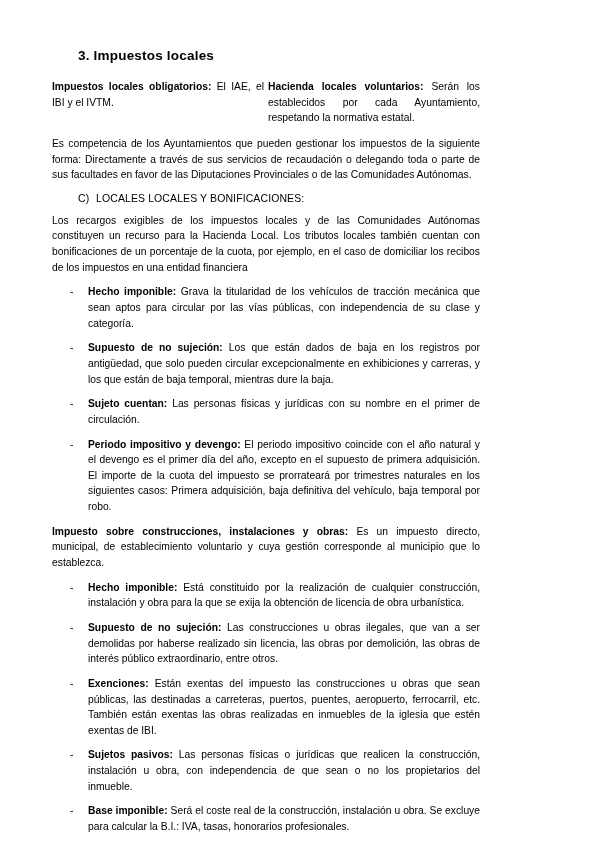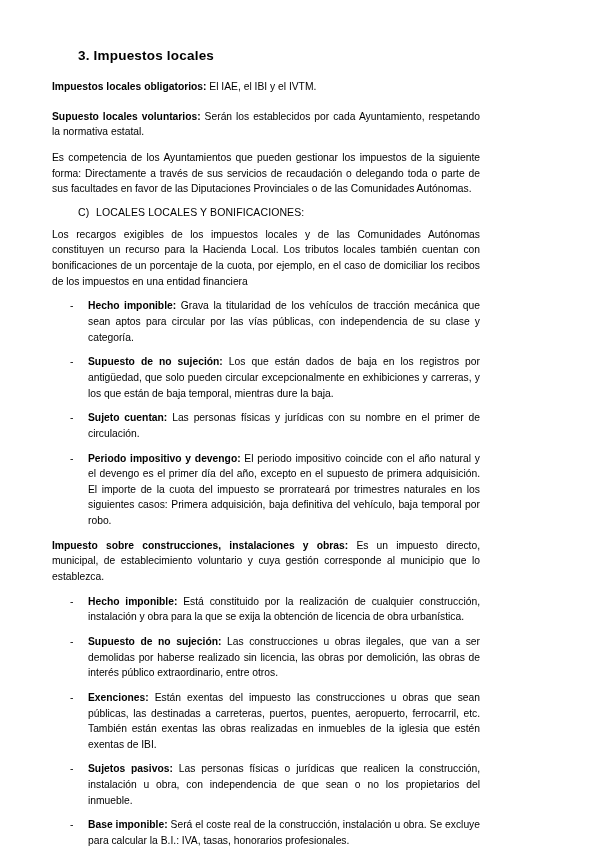--- a/index.html
+++ b/index.html
@@ -37,23 +37,22 @@
     min-width: 18px;
   }
   p {
     margin: 0 0 9px 0;
     font-size: 10.3px;
     line-height: 1.52;
     text-align: justify;
   }
   .two-col {
     display: flex;
-    gap: 14px;
+    gap: 4px;
     margin-bottom: 10px;
-    flex-direction: column;
   }
   .two-col .col {
     flex: 1 1 0;
   }
   .two-col .col p {
     margin: 0;
   }
   b, .b {
     font-weight: bold;
   }
@@ -78,21 +77,21 @@
 <div class="page">
 
   <h1 class="doc-title">3.  Impuestos locales</h1>
 
 
   <div class="two-col">
     <div class="col">
       <p><b>Impuestos locales obligatorios:</b><span> El IAE, el IBI y el IVTM.</span></p>
     </div>
     <div class="col">
-      <p><b>Supuesto locales voluntarios:</b><span> Serán los establecidos por cada Ayuntamiento, respetando la normativa estatal.</span></p>
+      <p><b>Hacienda locales voluntarios:</b><span> Serán los establecidos por cada Ayuntamiento, respetando la normativa estatal.</span></p>
     </div>
   </div>
 
 
   <p>Es competencia de los Ayuntamientos que pueden gestionar los impuestos de la siguiente forma: Directamente a través de sus servicios de recaudación o delegando toda o parte de sus facultades en favor de las Diputaciones Provinciales o de las Comunidades Autónomas.</p>
 
   <div class="section-heading">
     <span class="letter">C)</span><span>LOCALES LOCALES Y BONIFICACIONES:</span>
   </div>
 

